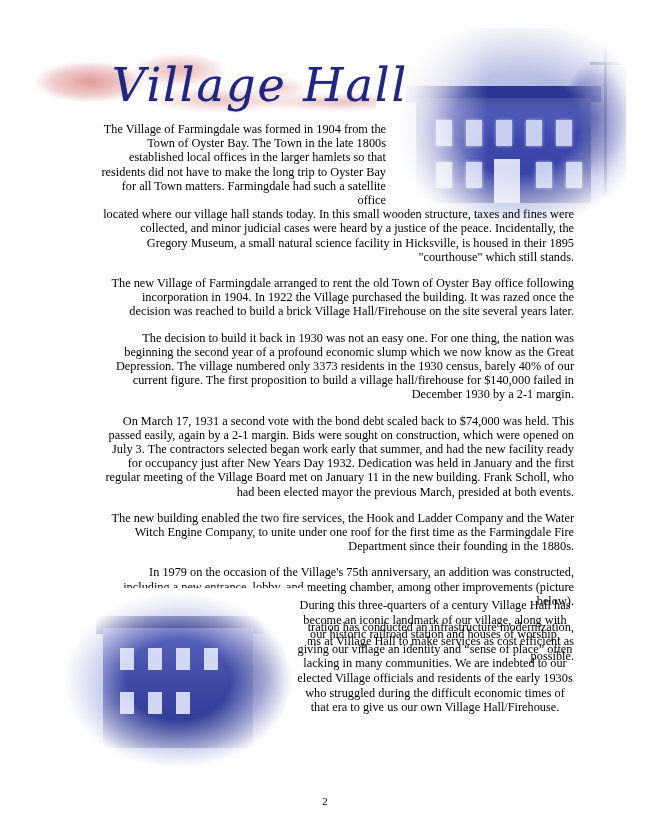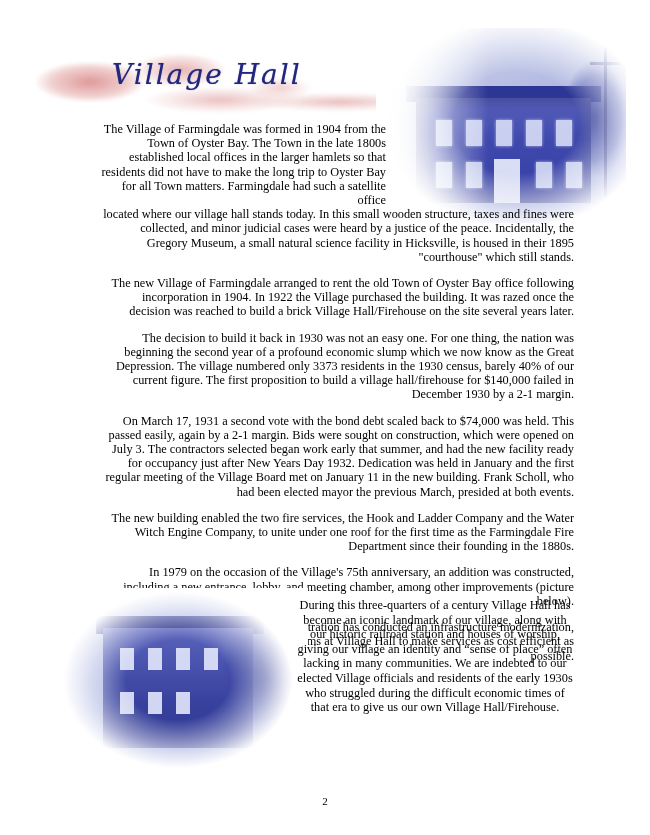--- a/index.html
+++ b/index.html
@@ -178,21 +178,21 @@
       radial-gradient(ellipse 130px 100px at 120px 92px, rgba(255,255,255,0) 40%, rgba(255,255,255,0.5) 66%, rgba(255,255,255,1) 88%);
   }
 
   
   .title {
     position: absolute;
     left: 112px;
     top: 58px;
     font-family: "DejaVu Serif", serif;
     font-style: italic;
-    font-size: 28px;
+    font-size: 46px;
     letter-spacing: 2px;
     color: #21277e;
     text-shadow: 0 0 1px rgba(33,39,126,0.6);
     white-space: nowrap;
   }
 
   .body-col {
     position: absolute;
     left: 100px;
     top: 122px;

